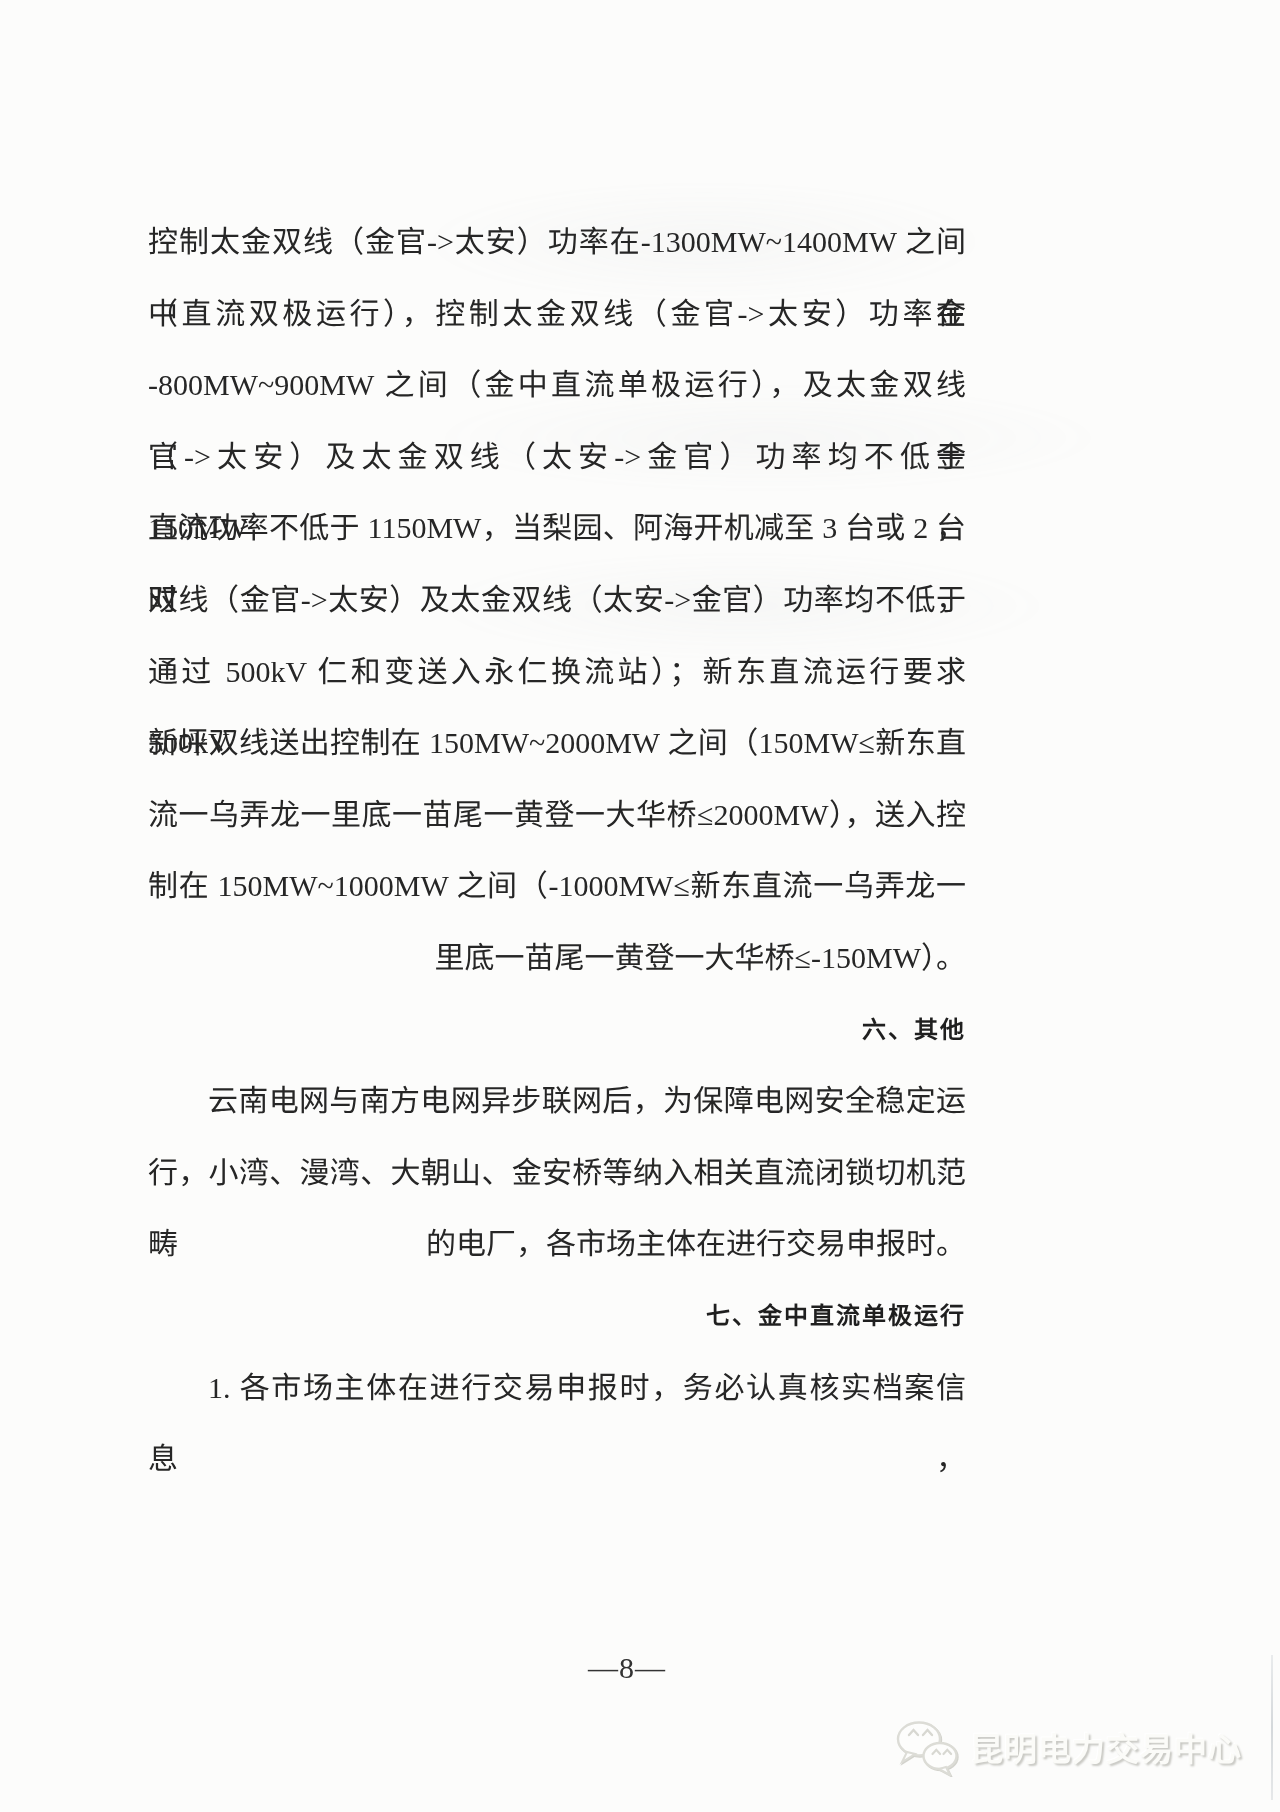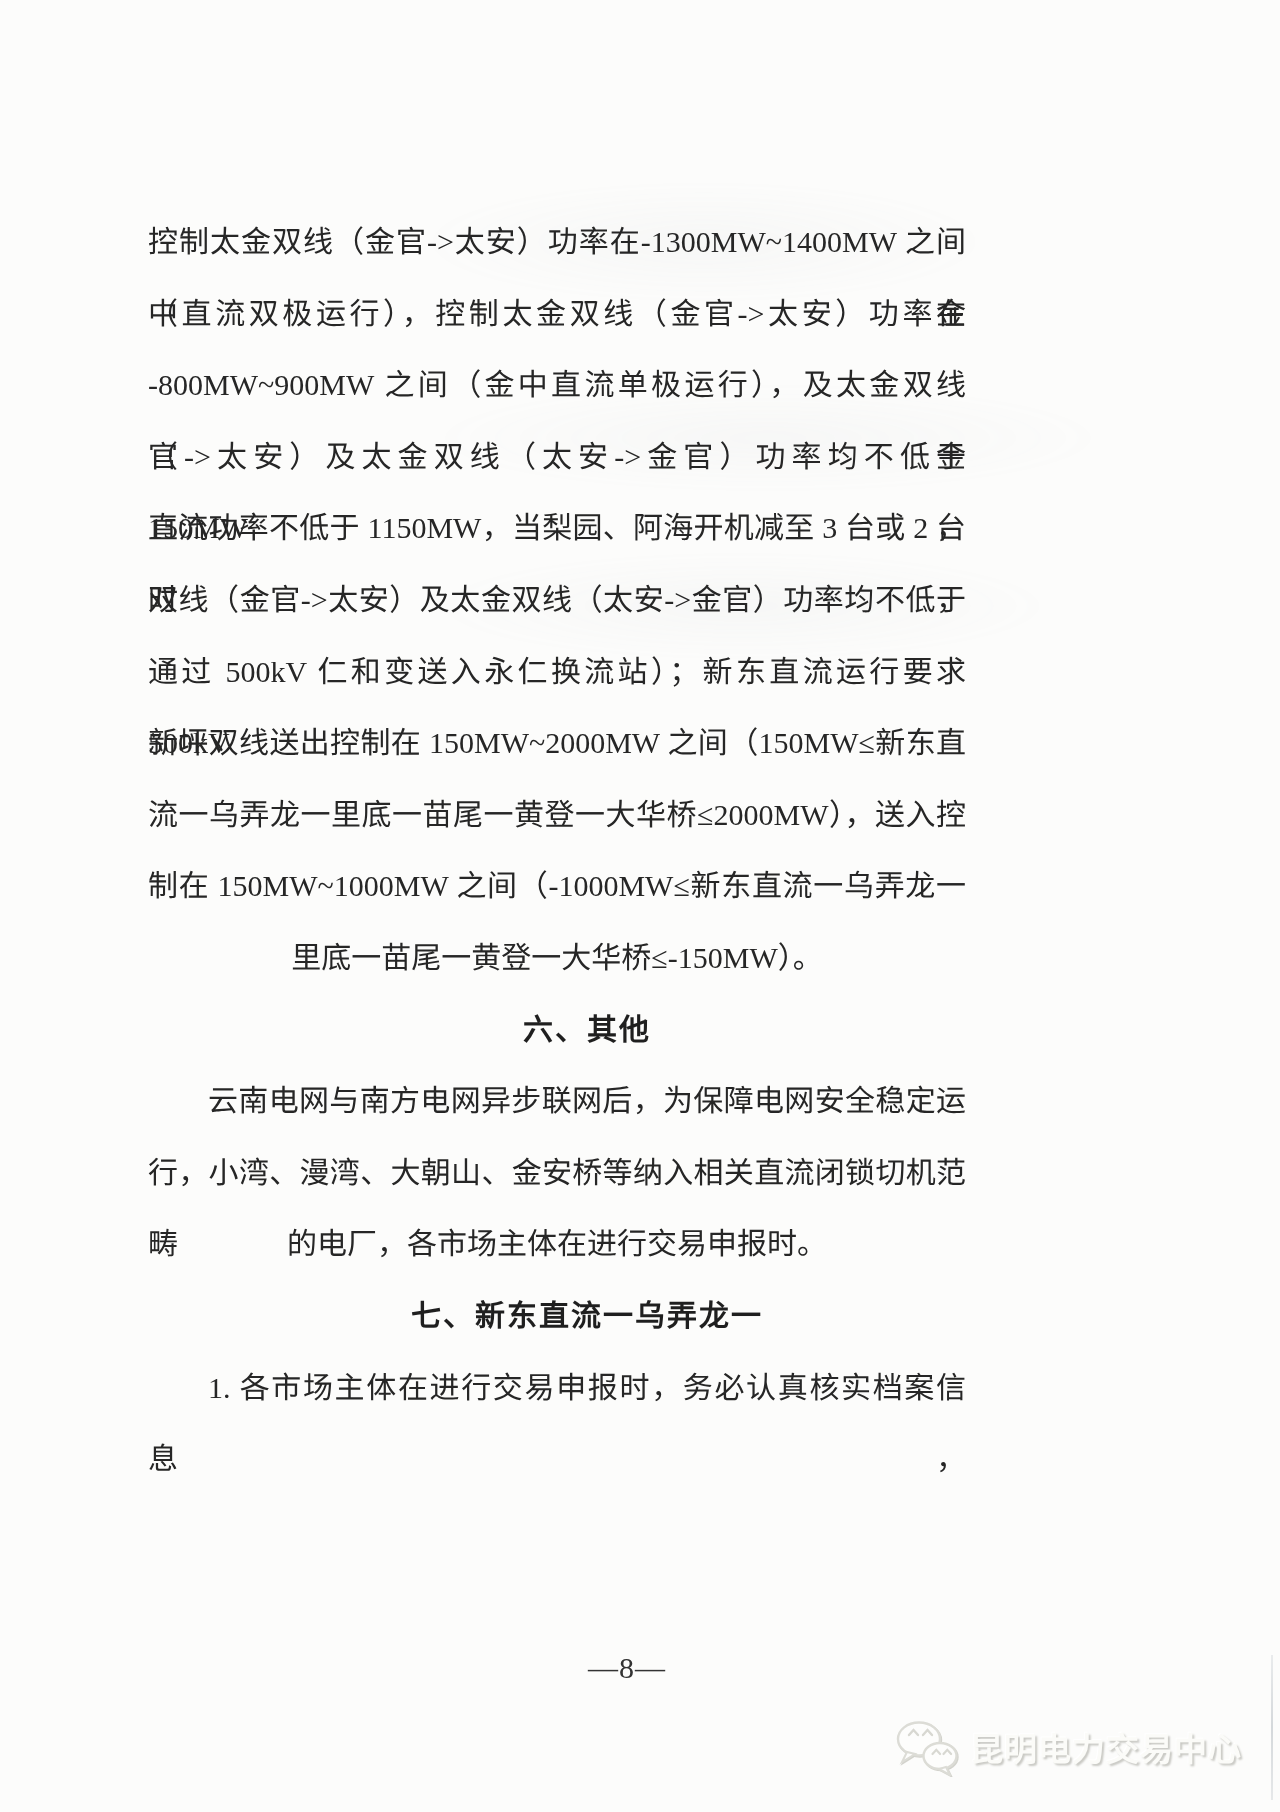--- a/index.html
+++ b/index.html
@@ -26,31 +26,31 @@
     position:absolute;
     left:148px;top:206px;width:818px;
     color:#262626;
     font-size:30px;
   }
   .ln{
     margin:0;
     height:71.6px;
     line-height:71.6px;
     white-space:nowrap;
-    text-align:center;
+    text-align:right;
   }
   .ln.j{
     white-space:normal;
     text-align:justify;
     text-align-last:justify;
   }
   .ln.h{
     font-family:"Liberation Sans","DejaVu Sans",sans-serif;
     font-weight:700;
-    font-size:30px;
+    font-size:24px;
     letter-spacing:2px;
     text-indent:2em;
     color:#1f1f1f;
   }
   .ln.ind{text-indent:2em;}
   .page-number{
     position:absolute;
     left:0;top:1645px;width:1280px;height:46px;
     line-height:46px;
     text-align:center;
@@ -98,21 +98,21 @@
     <p class="ln j">双线（金官-&gt;太安）及太金双线（太安-&gt;金官）功率均不低于</p>
     <p class="ln j">通过 500kV 仁和变送入永仁换流站）；新东直流运行要求 500kV</p>
     <p class="ln j">新坪双线送出控制在 150MW~2000MW 之间（150MW≤新东直</p>
     <p class="ln j">流一乌弄龙一里底一苗尾一黄登一大华桥≤2000MW），送入控</p>
     <p class="ln j">制在 150MW~1000MW 之间（-1000MW≤新东直流一乌弄龙一</p>
     <p class="ln">里底一苗尾一黄登一大华桥≤-150MW）。</p>
     <p class="ln h">六、其他</p>
     <p class="ln j ind">云南电网与南方电网异步联网后，为保障电网安全稳定运</p>
     <p class="ln j">行，小湾、漫湾、大朝山、金安桥等纳入相关直流闭锁切机范畴</p>
     <p class="ln">的电厂，各市场主体在进行交易申报时。</p>
-    <p class="ln h">七、新东直流一乌弄龙一</p>
+    <p class="ln h">七、金中直流单极运行</p>
     <p class="ln j ind">1. 各市场主体在进行交易申报时，务必认真核实档案信息，</p>
   </main>
 
   <div class="page-number">—8—</div>
 
   <div class="footer-logo">
     <svg class="wechat-icon" width="66" height="58" viewBox="0 0 66 58" fill="none" xmlns="http://www.w3.org/2000/svg">
 
       <ellipse cx="25" cy="21" rx="21" ry="16.5" fill="#fdfdfc" stroke="#dcdcd6" stroke-width="2.4"></ellipse>
       <path d="M13 34 L8 44 L21 36 Z" fill="#fdfdfc" stroke="#dcdcd6" stroke-width="2"></path>

